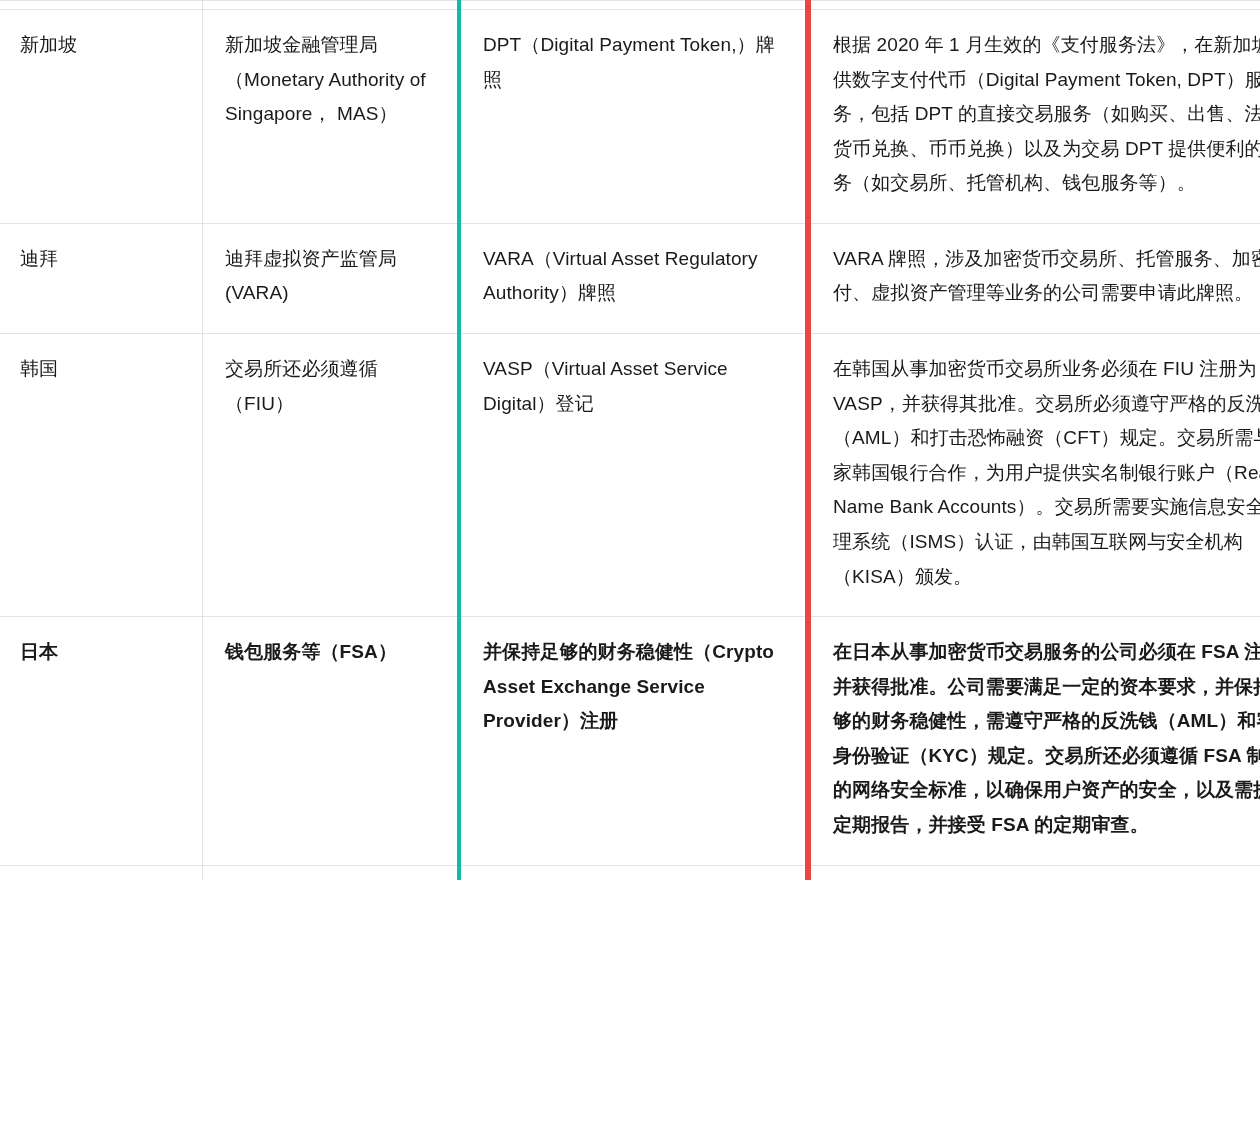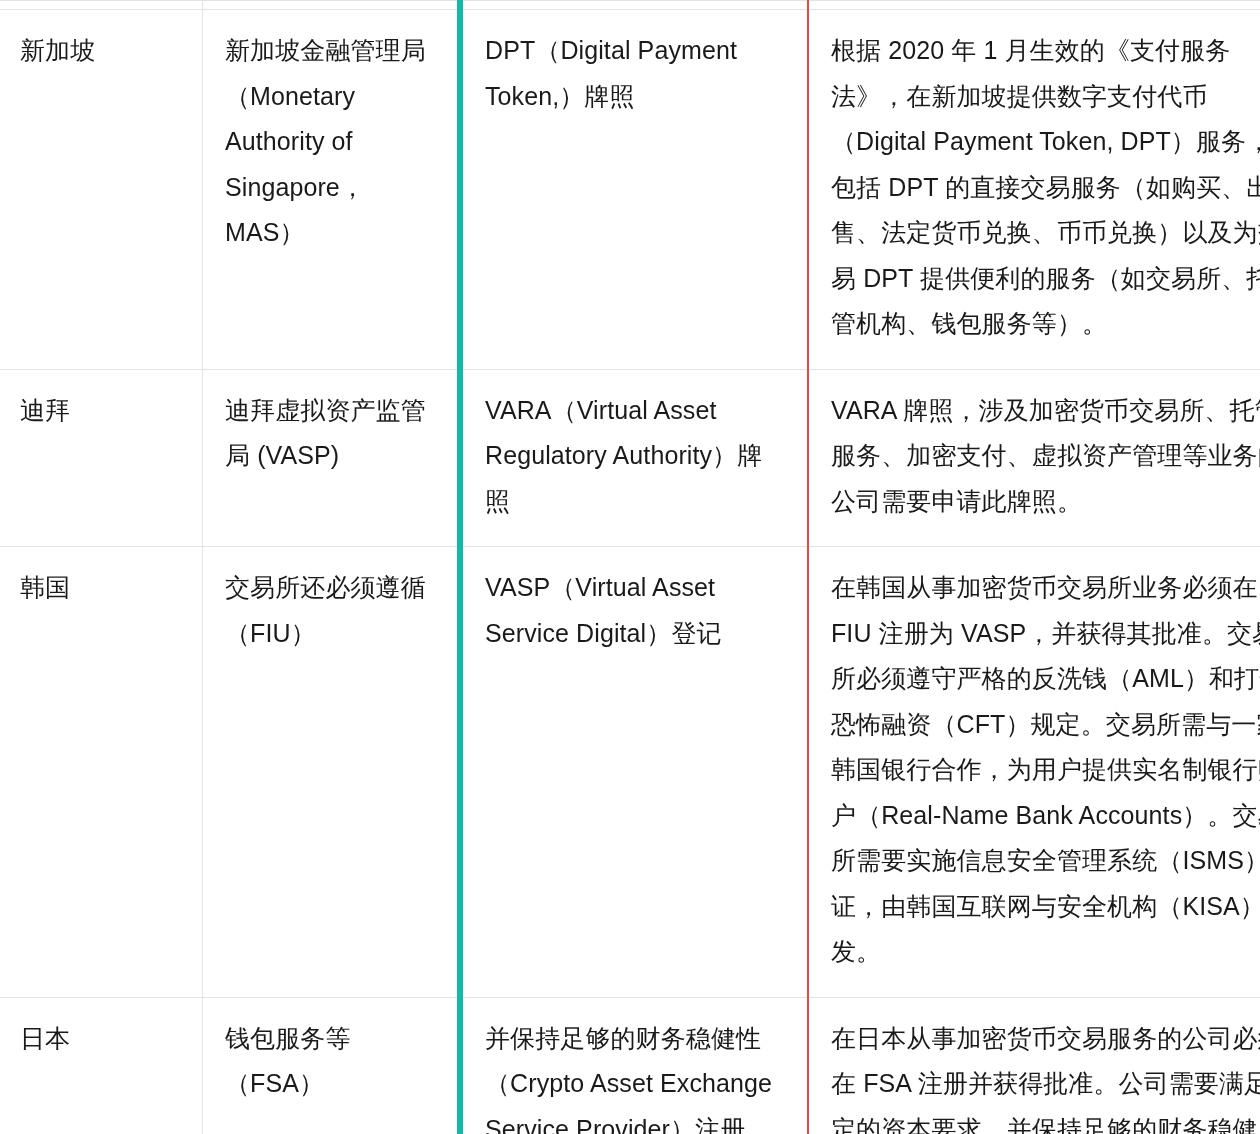--- a/index.html
+++ b/index.html
@@ -22,39 +22,39 @@
     border-collapse: collapse;
     table-layout: fixed;
     margin: 0;
   }
   table.reg-table td {
     border: 1px solid #e3e3e3;
     border-left: none;
     border-right: none;
     padding: 18px 22px 22px 22px;
     vertical-align: top;
-    font-size: 25px;
+    font-size: 19px;
     line-height: 1.82;
     letter-spacing: 0.1px;
     word-break: break-word;
   }
   table.reg-table td.col-region {
     width: 172px;
     padding-left: 20px;
     padding-right: 10px;
     border-right: 1px solid #e3e3e3;
   }
   table.reg-table td.col-authority {
     width: 254px;
-    border-right: 6px solid #14b8a6;
+    border-right: 4px solid #14b8a6;
     margin-left: 6px;
   }
   table.reg-table td.col-license {
     width: 344px;
-    border-right: 2px solid #ef4444;
+    border-right: 6px solid #ef4444;
   }
   table.reg-table td.col-desc {
     width: 486px;
     padding-right: 26px;
   }
   
   tr.top-edge td {
     border-top: 1px solid #e3e3e3;
     padding: 0;
     height: 8px;
@@ -62,21 +62,21 @@
   tr.bottom-edge td {
     border-top: 1px solid #e3e3e3;
     border-bottom: none;
     padding: 0;
     height: 14px;
   }
   .cell-text {
     display: block;
     white-space: pre-wrap;
   }
-  .row-tall td { padding-bottom: 26px; }
+  .row-tall td { padding-bottom: 26px; font-weight: bold; }
 </style>
 </head>
 <body>
 
 <div class="doc">
   <table class="reg-table">
     <tbody>
 
       <tr class="top-edge">
         <td class="col-region"></td>
@@ -98,21 +98,21 @@
         <td class="col-desc">
           <span class="cell-text">根据 2020 年 1 月生效的《支付服务法》，在新加坡提供数字支付代币（Digital Payment Token, DPT）服务，包括 DPT 的直接交易服务（如购买、出售、法定货币兑换、币币兑换）以及为交易 DPT 提供便利的服务（如交易所、托管机构、钱包服务等）。</span>
         </td>
       </tr>
 
       <tr>
         <td class="col-region">
           <span class="cell-text">迪拜</span>
         </td>
         <td class="col-authority">
-          <span class="cell-text">迪拜虚拟资产监管局 (VASP)</span>
+          <span class="cell-text">迪拜虚拟资产监管局 (VARA)</span>
         </td>
         <td class="col-license">
           <span class="cell-text">VARA（Virtual Asset Regulatory Authority）牌照</span>
         </td>
         <td class="col-desc">
           <span class="cell-text">VARA 牌照，涉及加密货币交易所、托管服务、加密支付、虚拟资产管理等业务的公司需要申请此牌照。</span>
         </td>
       </tr>
 
       <tr>

